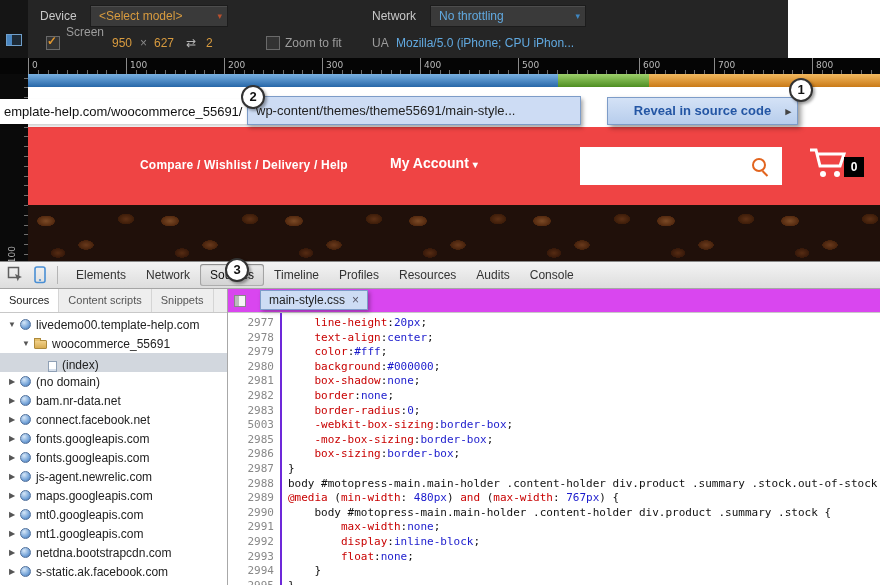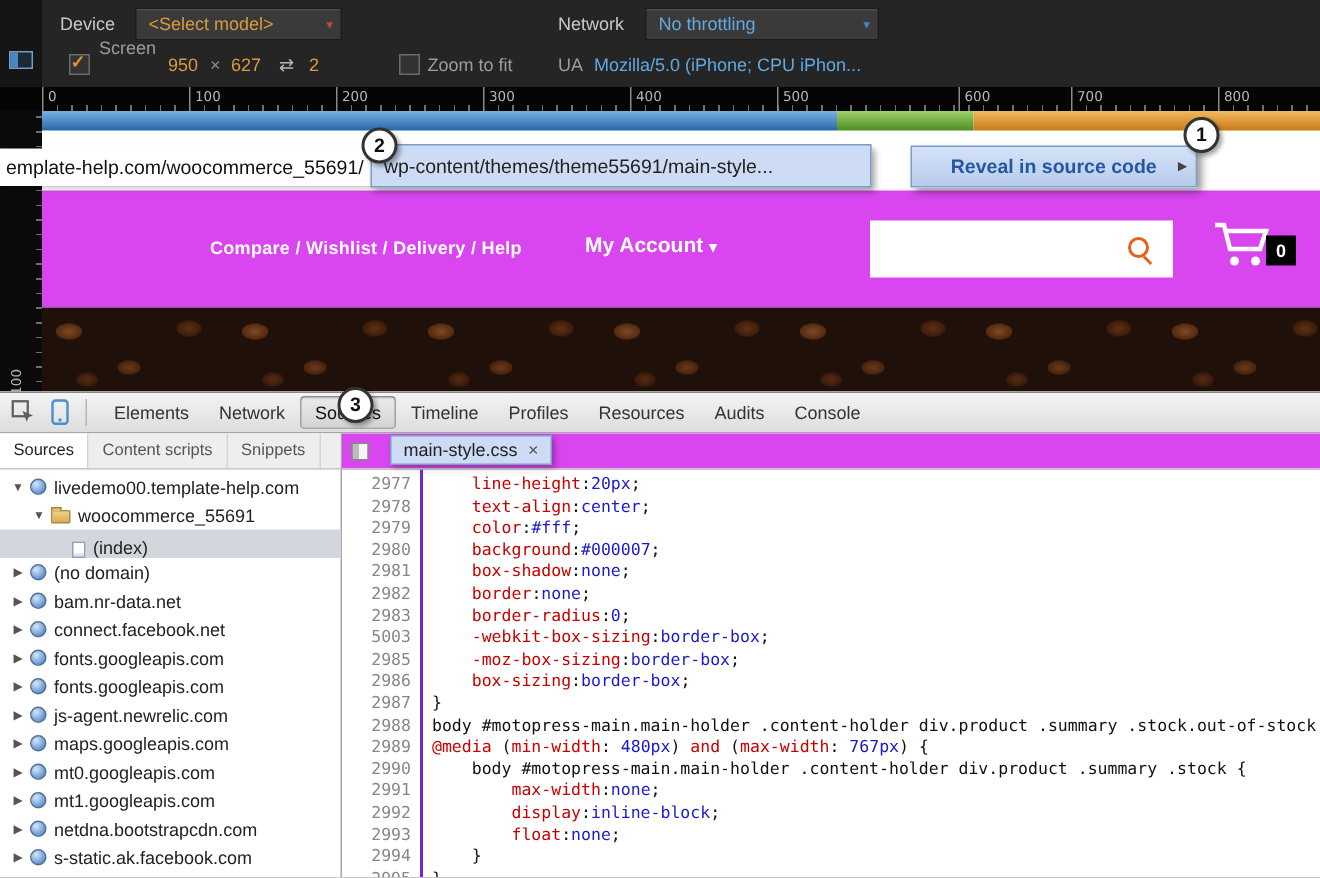--- a/index.html
+++ b/index.html
@@ -1,20 +1,20 @@
 <!DOCTYPE html>
 <html><head>
 <meta charset="utf-8">
 <style>
   html,body{margin:0;padding:0;background:#888;}
   .stage{position:relative;width:880px;height:585px;background:#fff;overflow:hidden;
          font-family:"Liberation Sans",sans-serif;-webkit-font-smoothing:antialiased;}
 
   
-  .topbar{position:absolute;left:0;top:0;width:880px;height:58px;background:#252525;z-index:3;}
+  .topbar{position:absolute;left:0;top:0;width:788px;height:58px;background:#252525;z-index:3;}
   .corner{position:absolute;left:0;top:0;width:28px;height:58px;background:#151515;}
   .dock-ico{position:absolute;left:6px;top:34px;width:14px;height:10px;border:1px solid #6f9fca;background:linear-gradient(90deg,#4a86c0 0 5px,#1d2a36 5px);}
   .tb-lbl{position:absolute;font-size:12px;color:#c9c9c9;line-height:24px;}
   .tb-dim{color:#9c9c9c;}
   .dselect{position:absolute;height:22px;background:#3a3a3a;border:1px solid #1c1c1c;box-shadow:inset 0 1px 0 #4d4d4d;
            font-size:12px;line-height:20px;padding:0 18px 0 8px;box-sizing:border-box;cursor:default;}
   .dselect .caret{position:absolute;right:5px;top:0;font-size:9px;line-height:20px;}
   .amber{color:#d89b3f;}
   .blue{color:#61a9e0;}
   .dcheck{position:absolute;width:12px;height:12px;background:#333;border:1px solid #6a6a6a;box-sizing:content-box;}
@@ -34,21 +34,21 @@
       background:repeating-linear-gradient(180deg,#6e6e6e 0 1px,transparent 1px 9.8px);}
   .vlabel{position:absolute;left:7px;top:188px;writing-mode:vertical-rl;transform:rotate(180deg);
           color:#b0b0b0;font-size:9px;font-family:"DejaVu Sans",sans-serif;}
   .mbar{position:absolute;top:74px;height:13px;z-index:3;cursor:pointer;}
   .mbar.b{left:28px;width:530px;background:linear-gradient(180deg,#79b1e3,#2767a8);}
   .mbar.g{left:558px;width:91px;background:linear-gradient(180deg,#9ed06b,#4e8e22);}
   .mbar.o{left:649px;width:231px;background:linear-gradient(180deg,#f2b95f,#c97a18);}
 
   
   .page{position:absolute;left:28px;top:87px;width:852px;height:174px;background:#fff;z-index:1;}
-  .site-header{position:absolute;left:28px;top:127px;width:852px;height:78px;background:#d946ef;z-index:1;text-decoration:underline;}
+  .site-header{position:absolute;left:28px;top:127px;width:852px;height:78px;background:#ef4444;z-index:1;text-decoration:underline;}
   .site-nav{position:absolute;left:112px;top:31px;font-size:12px;font-weight:bold;color:#fff;letter-spacing:.2px;}
   .nav-link{cursor:pointer;}
   .account{position:absolute;left:362px;top:28px;font-size:14px;font-weight:bold;color:#fff;cursor:pointer;}
   .account .caret{font-size:10px;margin-left:4px;}
   .searchbox{position:absolute;left:552px;top:20px;width:202px;height:38px;background:#fff;cursor:text;}
   .mag{position:absolute;right:16px;top:11px;width:10px;height:10px;border:2px solid #e2641e;border-radius:50%;}
   .mag::after{content:"";position:absolute;left:10px;top:10px;width:2px;height:7px;background:#e2641e;transform:rotate(-45deg);}
   .site-cart{position:absolute;left:780px;top:20px;cursor:pointer;}
   .cart-badge{position:absolute;left:816px;top:30px;width:20px;height:20px;background:#000;color:#fff;
               font-size:12px;font-weight:bold;line-height:20px;text-align:center;}
@@ -338,21 +338,21 @@
             <div class="gln">2991</div>
             <div class="gln">2992</div>
             <div class="gln">2993</div>
             <div class="gln">2994</div>
             <div class="gln">2995</div>
           </div>
         <div class="code">
             <div class="cline"><span class="tk-p">    </span><span class="tk-k">line-height</span><span class="tk-p">:</span><span class="tk-v">20px</span><span class="tk-p">;</span></div>
             <div class="cline"><span class="tk-p">    </span><span class="tk-k">text-align</span><span class="tk-p">:</span><span class="tk-v">center</span><span class="tk-p">;</span></div>
             <div class="cline"><span class="tk-p">    </span><span class="tk-k">color</span><span class="tk-p">:</span><span class="tk-v">#fff</span><span class="tk-p">;</span></div>
-            <div class="cline"><span class="tk-p">    </span><span class="tk-k">background</span><span class="tk-p">:</span><span class="tk-v">#000007</span><span class="tk-p">;</span></div>
+            <div class="cline"><span class="tk-p">    </span><span class="tk-k">background</span><span class="tk-p">:</span><span class="tk-v">#000000</span><span class="tk-p">;</span></div>
             <div class="cline"><span class="tk-p">    </span><span class="tk-k">box-shadow</span><span class="tk-p">:</span><span class="tk-v">none</span><span class="tk-p">;</span></div>
             <div class="cline"><span class="tk-p">    </span><span class="tk-k">border</span><span class="tk-p">:</span><span class="tk-v">none</span><span class="tk-p">;</span></div>
             <div class="cline"><span class="tk-p">    </span><span class="tk-k">border-radius</span><span class="tk-p">:</span><span class="tk-v">0</span><span class="tk-p">;</span></div>
             <div class="cline"><span class="tk-p">    </span><span class="tk-k">-webkit-box-sizing</span><span class="tk-p">:</span><span class="tk-v">border-box</span><span class="tk-p">;</span></div>
             <div class="cline"><span class="tk-p">    </span><span class="tk-k">-moz-box-sizing</span><span class="tk-p">:</span><span class="tk-v">border-box</span><span class="tk-p">;</span></div>
             <div class="cline"><span class="tk-p">    </span><span class="tk-k">box-sizing</span><span class="tk-p">:</span><span class="tk-v">border-box</span><span class="tk-p">;</span></div>
             <div class="cline"><span class="tk-p">}</span></div>
             <div class="cline"><span class="tk-p">body #motopress-main.main-holder .content-holder div.product .summary .stock.out-of-stock { </span></div>
             <div class="cline"><span class="tk-k">@media</span><span class="tk-p"> (</span><span class="tk-k">min-width</span><span class="tk-p">: </span><span class="tk-v">480px</span><span class="tk-p">) </span><span class="tk-k">and</span><span class="tk-p"> (</span><span class="tk-k">max-width</span><span class="tk-p">: </span><span class="tk-v">767px</span><span class="tk-p">) {</span></div>
             <div class="cline"><span class="tk-p">    body #motopress-main.main-holder .content-holder div.product .summary .stock {</span></div>

